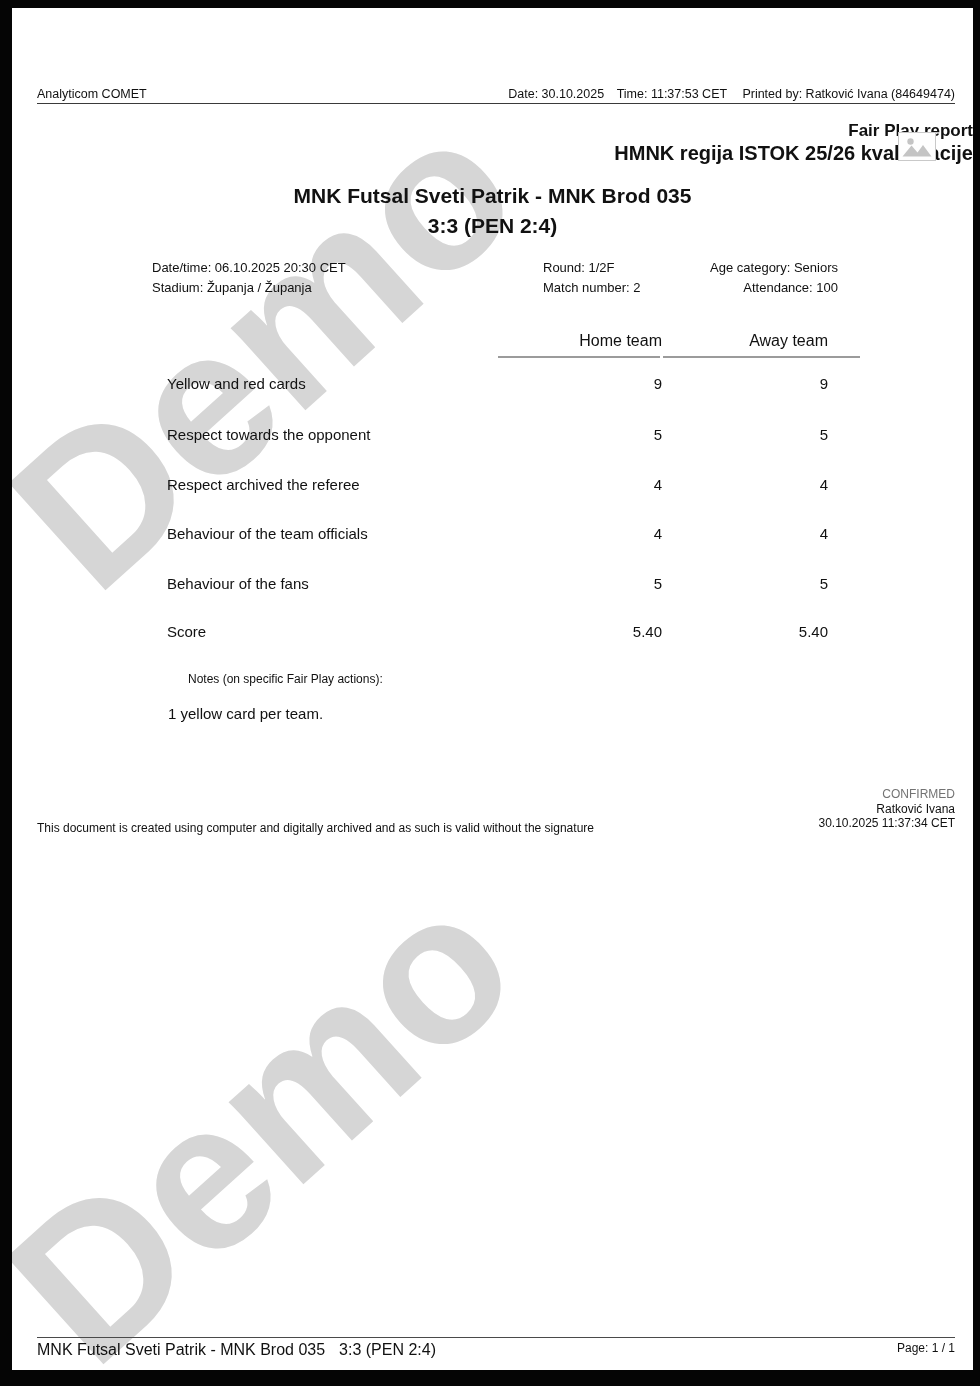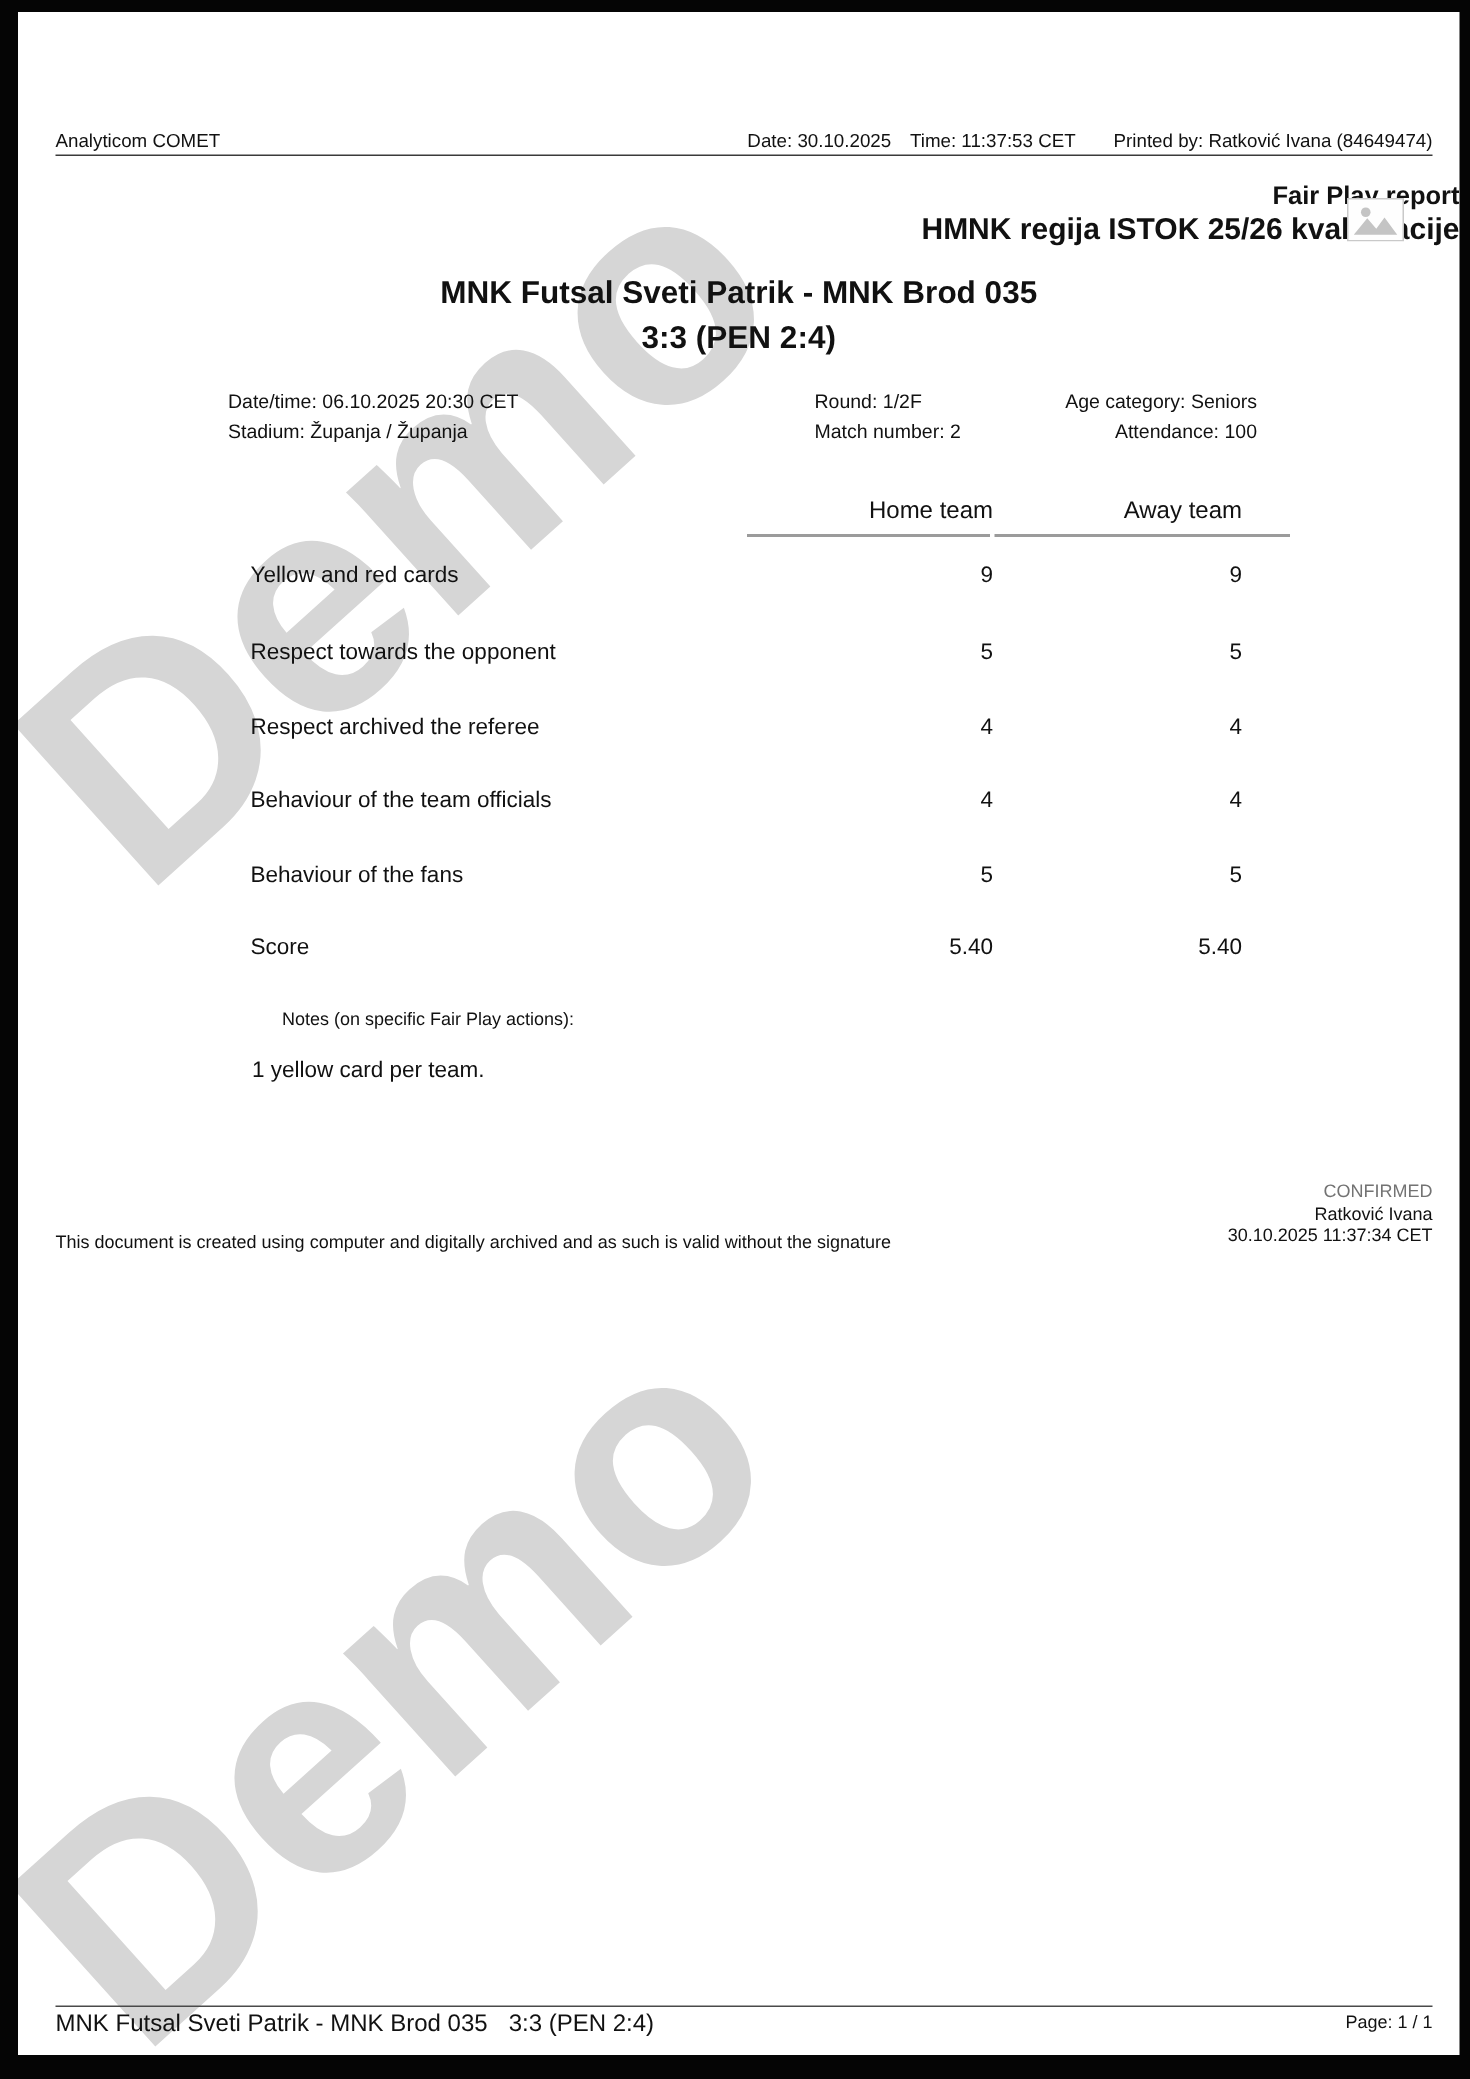--- a/index.html
+++ b/index.html
@@ -34,21 +34,21 @@
   
   .doc-header{
     position:absolute;left:25px;right:18px;top:79px;
     display:flex;justify-content:space-between;align-items:flex-end;
     font-size:12.5px;line-height:14px;
     border-bottom:1px solid #3a3a3a;
     padding-bottom:2px;
     z-index:2;
   }
   .doc-header .right span{margin-left:9px;}
-  .doc-header .right span.printed{margin-left:22px;}
+  .doc-header .right span.printed{margin-left:12px;}
   
   .title-block{position:absolute;left:0;right:0;top:113px;text-align:right;z-index:2;}
   .report-title{font-size:17px;font-weight:bold;line-height:20px;}
   .competition{font-size:20px;font-weight:bold;line-height:24px;}
   .match-block{position:absolute;left:0;right:0;top:173px;text-align:center;z-index:2;}
   .match-title{font-size:21px;font-weight:bold;line-height:30px;}
   .match-result{font-size:21px;font-weight:bold;line-height:30px;}
   
   .img-icon{position:absolute;left:886px;top:124px;z-index:2;}
   

